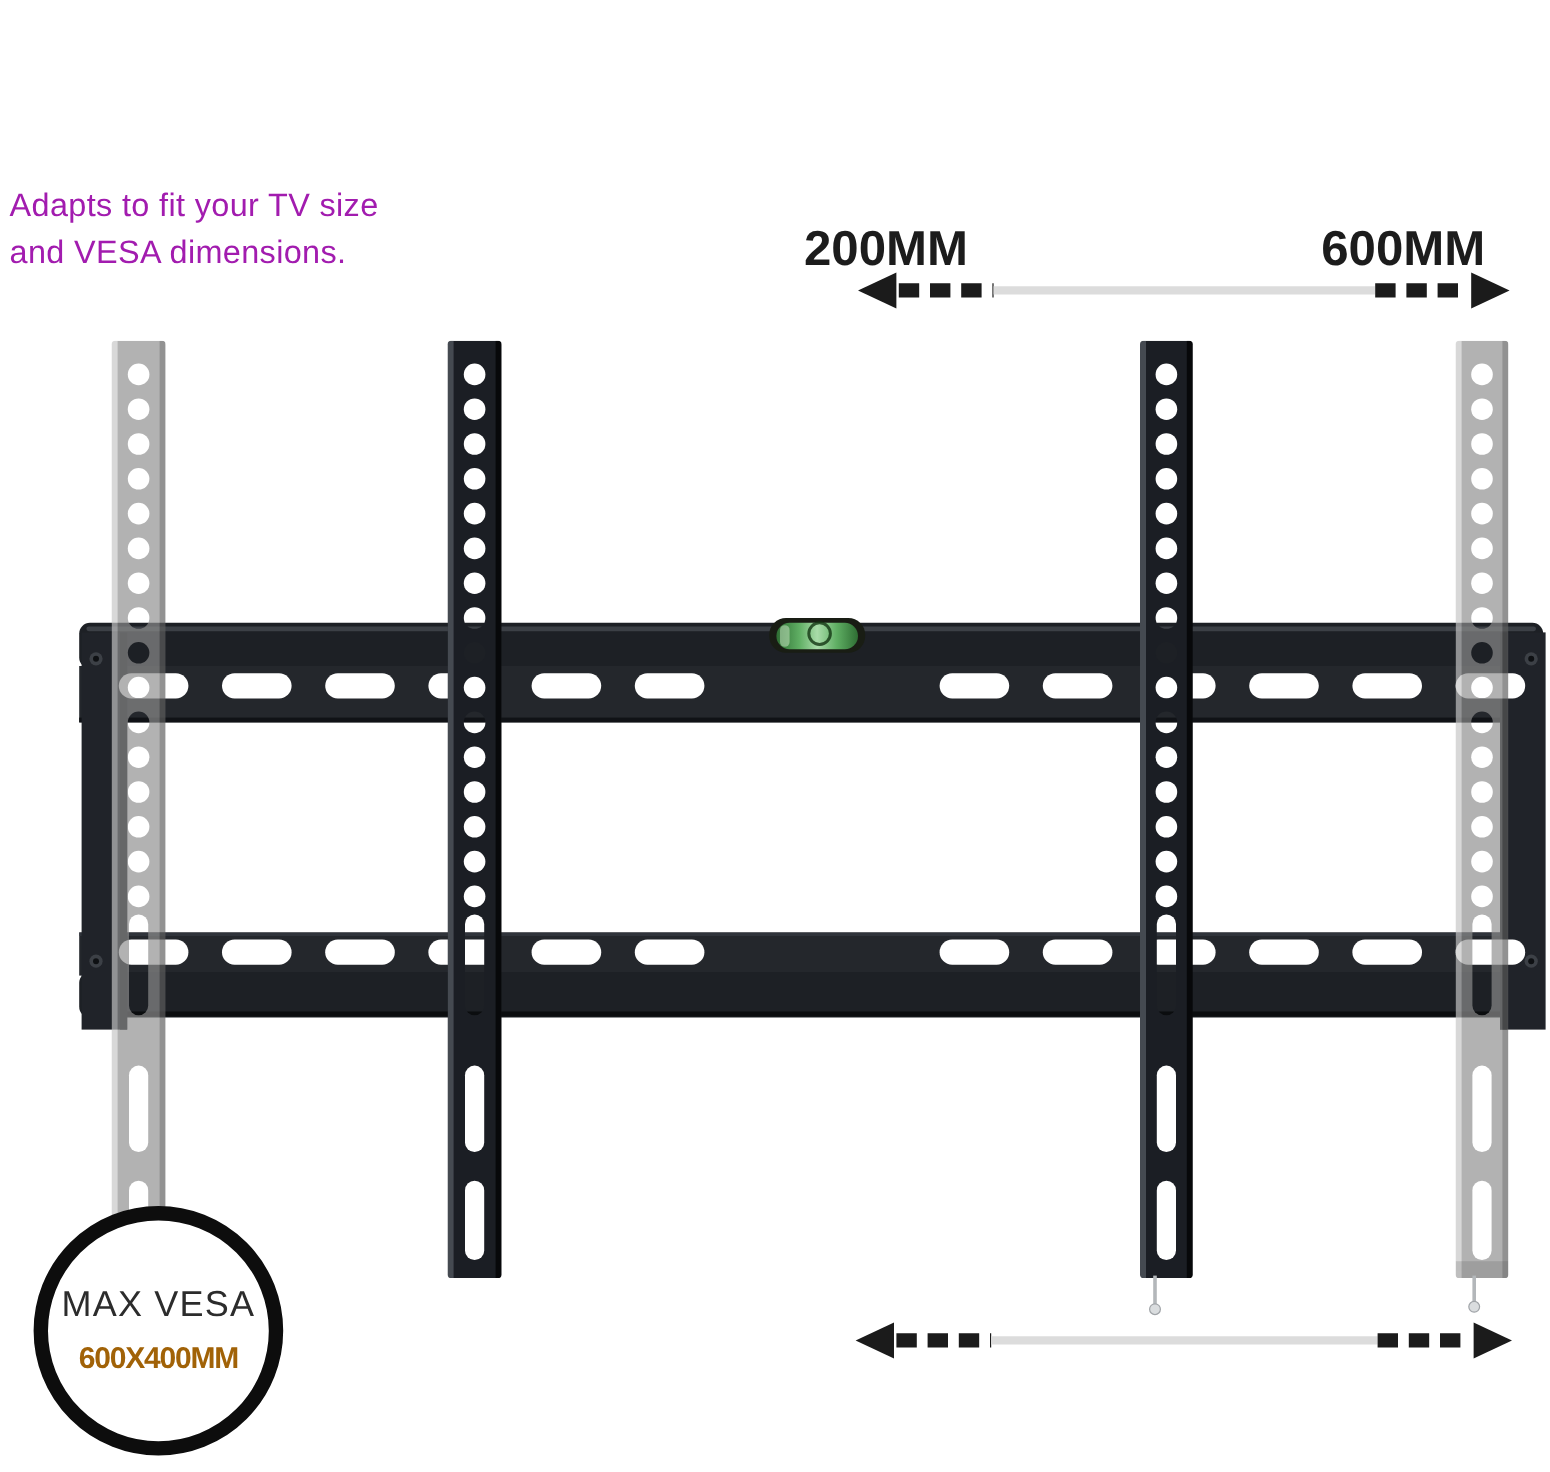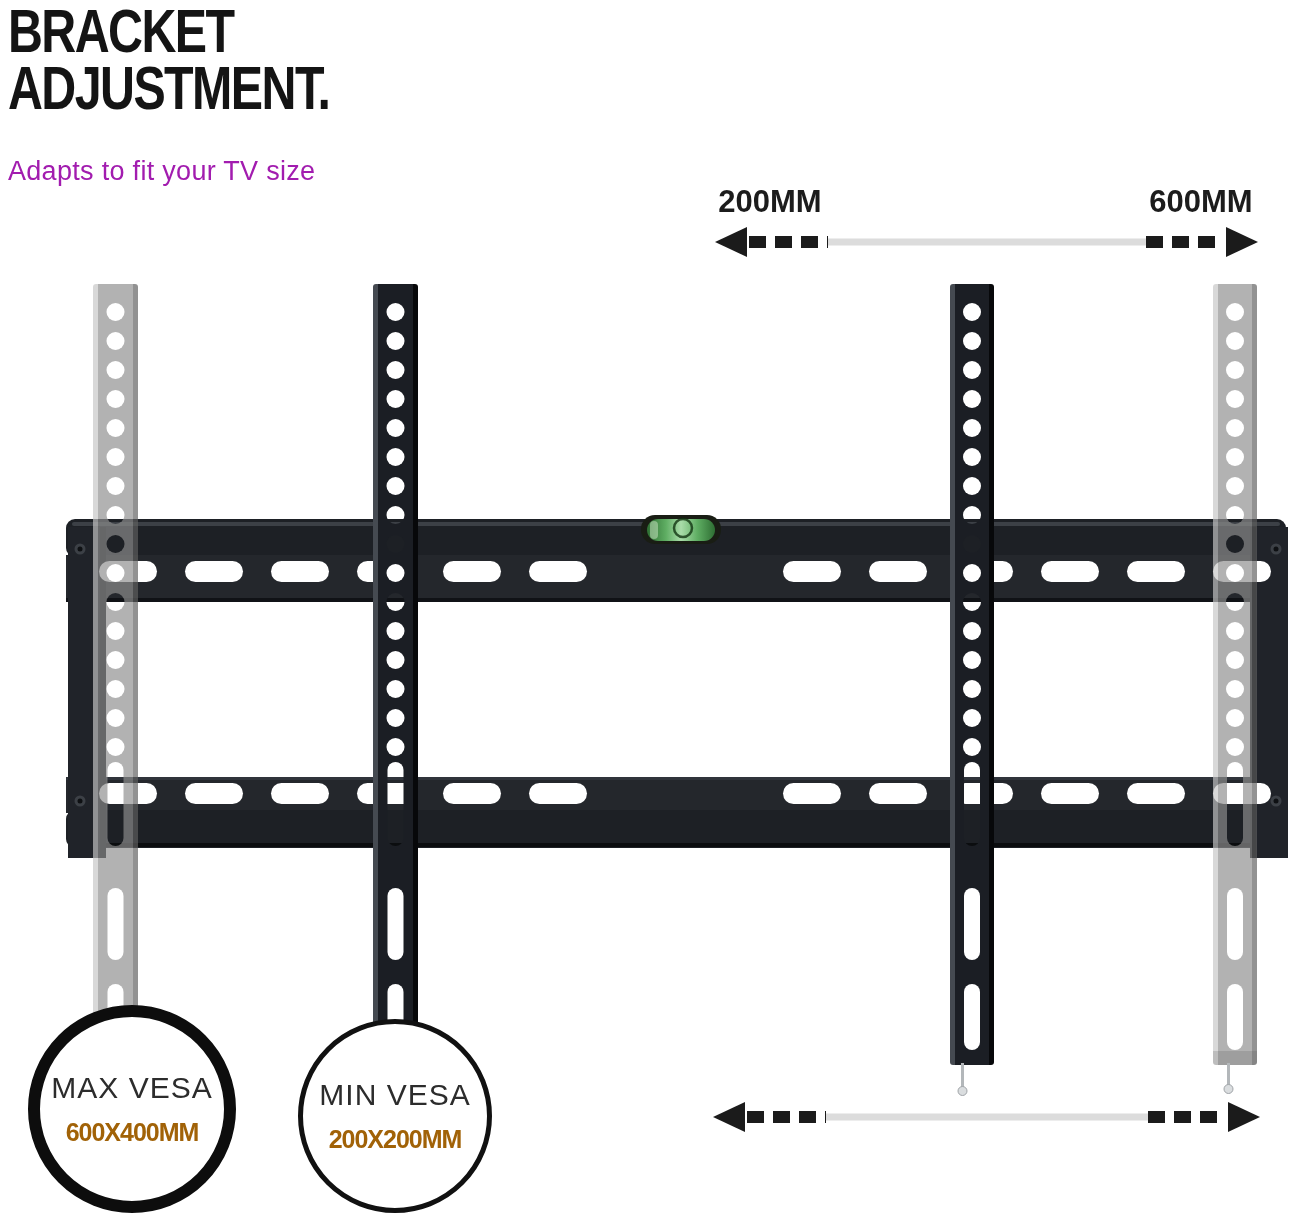--- a/index.html
+++ b/index.html
@@ -11,22 +11,22 @@
   
   .title{position:absolute;left:8px;top:2px;color:#141414;z-index:2;}
   .title .tline{
     font-size:62px;line-height:57px;font-weight:900;letter-spacing:-2px;
     transform:scaleX(0.78);transform-origin:left top;white-space:nowrap;
   }
   .subtitle{position:absolute;left:8px;top:152px;color:#a21caf;z-index:2;}
   .subtitle .sline{font-size:27px;line-height:39px;letter-spacing:.3px;white-space:nowrap;}
   
   .dim-label{
-    position:absolute;top:184px;width:200px;text-align:center;
-    font-size:31px;font-weight:700;color:#1c1c1c;letter-spacing:0;z-index:2;white-space:nowrap;
+    position:absolute;top:184px;width:200px;text-align:left;
+    font-size:41px;font-weight:700;color:#1c1c1c;letter-spacing:0;z-index:2;white-space:nowrap;
   }
   .dim-label.left{left:670px;}
   .dim-label.right{left:1101px;}
   
   .badge{
     position:absolute;background:#ffffff;border-radius:50%;z-index:3;
     display:flex;flex-direction:column;align-items:center;justify-content:center;
     text-align:center;
   }
   .badge-max{left:28px;top:1005px;width:184px;height:184px;border:12px solid #0d0d0d;}
@@ -203,34 +203,27 @@
 
     <g>
       <polygon points="713,1117 745,1102 745,1132" fill="#1b1b1b"></polygon>
       <line x1="747" y1="1117" x2="826" y2="1117" stroke="#1b1b1b" stroke-width="12" stroke-dasharray="17 9"></line>
       <line x1="826" y1="1117" x2="1148" y2="1117" stroke="#dcdcdc" stroke-width="7"></line>
       <line x1="1148" y1="1117" x2="1226" y2="1117" stroke="#1b1b1b" stroke-width="12" stroke-dasharray="17 9"></line>
       <polygon points="1260,1117 1228,1102 1228,1132" fill="#1b1b1b"></polygon>
     </g>
   </svg>
 
-  <div class="title">
-    <div class="tline">BRACKET</div>
-    <div class="tline">ADJUSTMENT.</div>
-  </div>
 
   <div class="subtitle">
     <div class="sline">Adapts to fit your TV size</div>
+    <div class="sline">and VESA dimensions.</div>
   </div>
 
   <div class="dim-label left">200MM</div>
   <div class="dim-label right">600MM</div>
 
   <div class="badge badge-max">
     <div class="badge-title">MAX VESA</div>
     <div class="badge-value">600X400MM</div>
   </div>
-  <div class="badge badge-min">
-    <div class="badge-title">MIN VESA</div>
-    <div class="badge-value">200X200MM</div>
-  </div>
 
 </div>
 
 </body></html>

